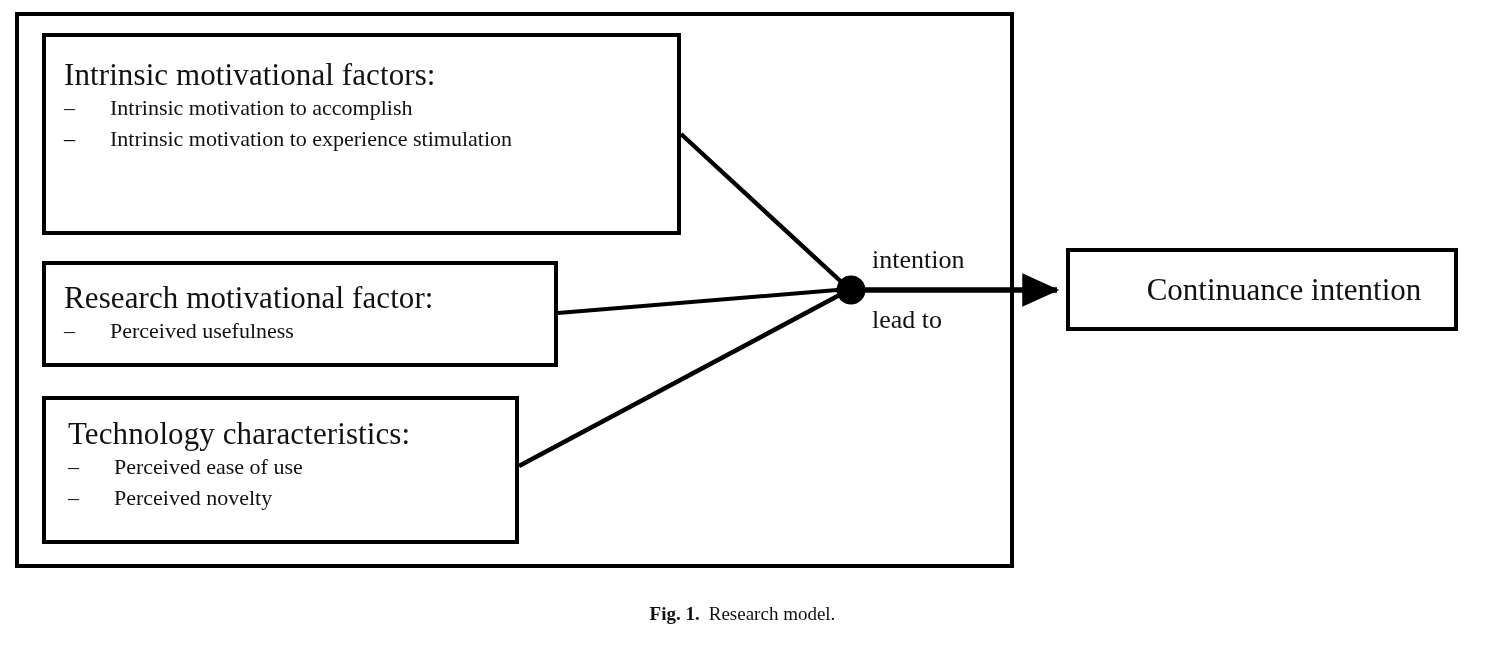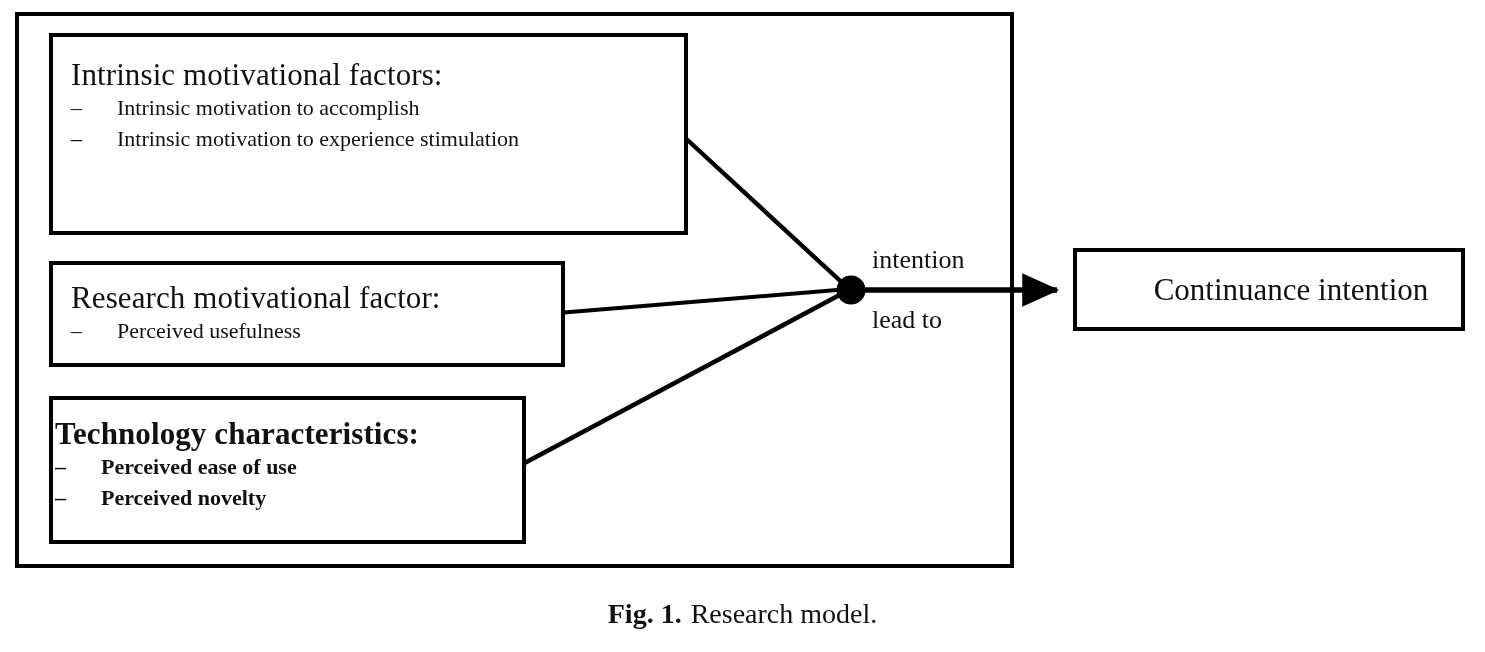--- a/index.html
+++ b/index.html
@@ -44,21 +44,20 @@
     box-sizing: border-box;
     background: transparent;
   }
 
   
   .construct-box {
     position: absolute;
     border: 4px solid #000000;
     box-sizing: border-box;
     background: #ffffff;
-    margin-left: 7px;
   }
 
   .box-heading {
     font-size: 31px;
     line-height: 34px;
     letter-spacing: 0.1px;
     white-space: nowrap;
   }
 
   .bullet-list {
@@ -100,21 +99,21 @@
   }
   #box-extrinsic .inner-pad { padding: 16px 0 0 18px; }
 
   
   #box-technology {
     left: 42px;
     top: 396px;
     width: 477px;
     height: 148px;
   }
-  #box-technology .inner-pad { padding: 17px 0 0 2px; font-weight: bold; }
+  #box-technology .inner-pad { padding: 17px 0 0 22px; }
 
   
   #box-outcome {
     left: 1066px;
     top: 248px;
     width: 392px;
     height: 83px;
     display: flex;
     align-items: center;
     justify-content: center;
@@ -136,21 +135,21 @@
   #label-together { left: 872px; top: 246px; }
   #label-lead-to  { left: 872px; top: 306px; }
 
   
   .figure-caption {
     position: absolute;
     left: 0;
     top: 598px;
     width: 1485px;
     text-align: center;
-    font-size: 28px;
+    font-size: 19px;
     line-height: 32px;
   }
   .figure-caption .caption-label {
     font-weight: bold;
     margin-right: 9px;
   }
 </style>
 </head>
 <body>
 

